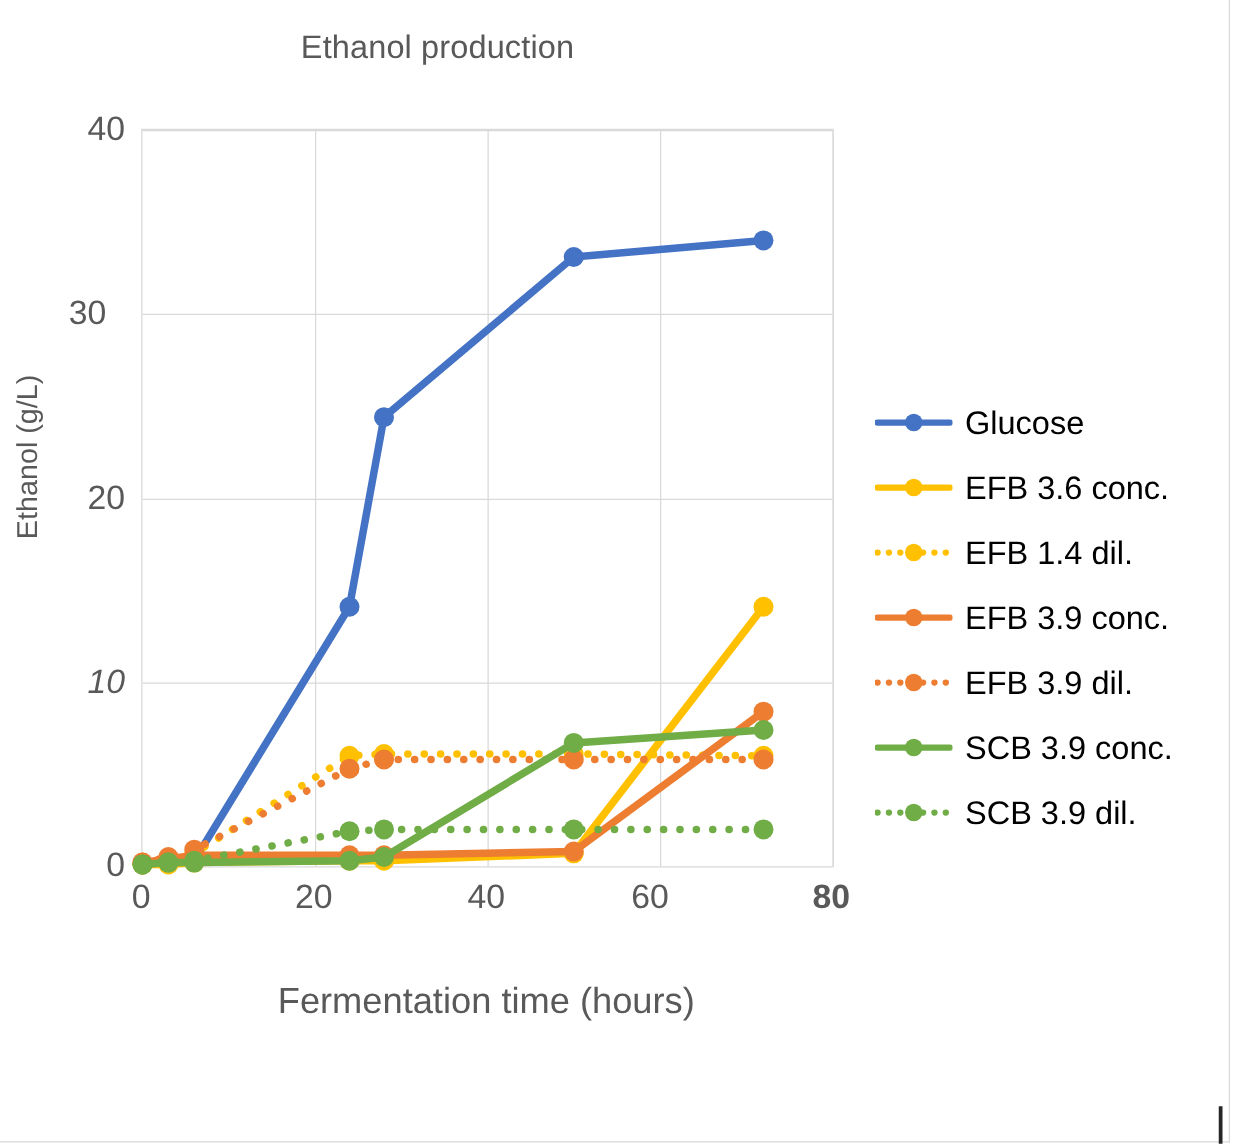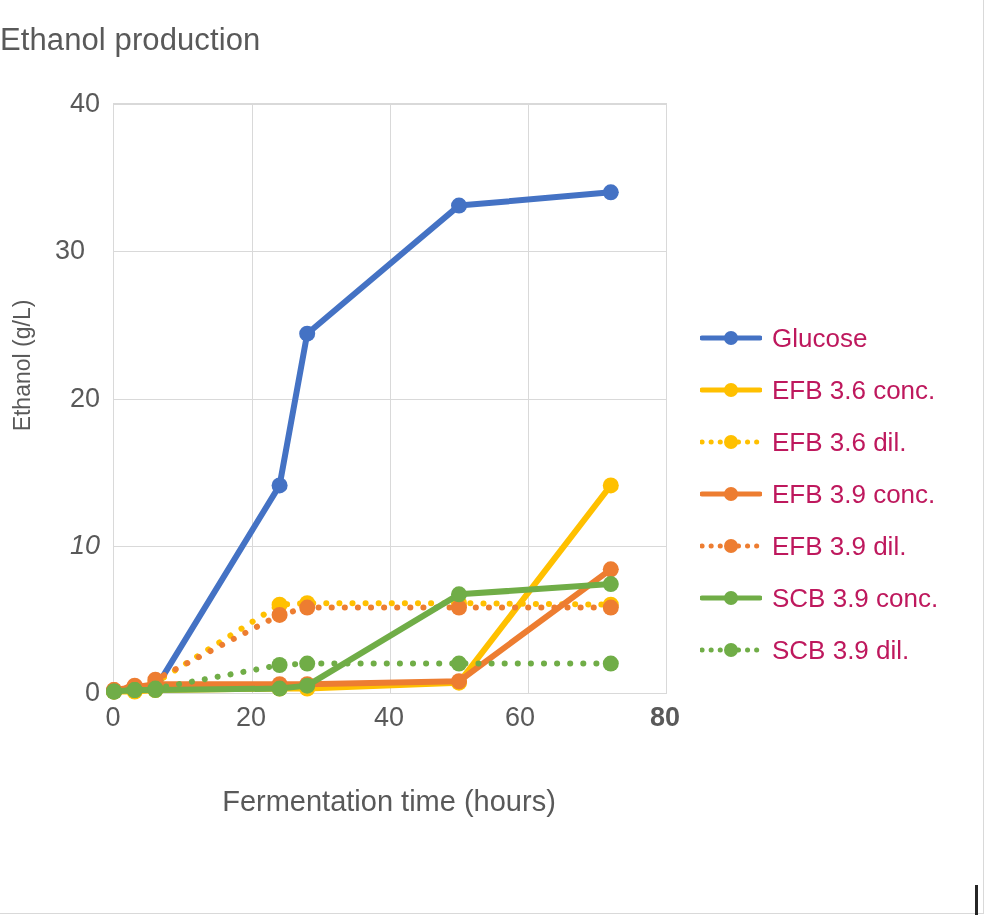--- a/index.html
+++ b/index.html
@@ -29,22 +29,22 @@
     border-top: none;
     border-left: none;
     box-sizing: border-box;
     background: #ffffff;
   }
   #chart-title {
     position: absolute;
     left: 0;
     top: 22px;
     width: 700px;
-    text-align: left;
-    font-size: 31px;
+    text-align: center;
+    font-size: 26px;
     color: #595959;
     font-family: "Liberation Sans", sans-serif;
     letter-spacing: 0.1px;
     white-space: nowrap;
   }
   
   #plot-area {
     position: absolute;
     left: 113px;
     top: 103px;
@@ -145,21 +145,21 @@
   }
   .legend-swatch {
     width: 62px;
     height: 20px;
     flex: 0 0 62px;
     position: relative;
     margin-right: 10px;
   }
   .legend-label {
     font-size: 26px;
-    color: #be185d;
+    color: #000000;
     white-space: nowrap;
   }
   
   #edge-mark {
     position: absolute;
     left: 975px;
     top: 885px;
     width: 3px;
     height: 30px;
     background: #262626;
@@ -292,21 +292,21 @@
               <line x1="2" y1="10" x2="60" y2="10" stroke="#FFC000" stroke-width="5" stroke-linecap="round"></line>
               <circle cx="31" cy="10" r="7" fill="#FFC000"></circle>
             </svg></div>
           <div class="legend-label">EFB 3.6 conc.</div>
         </div>
         <div class="legend-item">
           <div class="legend-swatch"><svg width="62" height="20" viewBox="0 0 62 20">
               <line x1="2" y1="10" x2="60" y2="10" stroke="#FFC000" stroke-width="5" stroke-linecap="round" stroke-dasharray="0.1 9"></line>
               <circle cx="31" cy="10" r="7" fill="#FFC000"></circle>
             </svg></div>
-          <div class="legend-label">EFB 3.6 dil.</div>
+          <div class="legend-label">EFB 1.4 dil.</div>
         </div>
         <div class="legend-item">
           <div class="legend-swatch"><svg width="62" height="20" viewBox="0 0 62 20">
               <line x1="2" y1="10" x2="60" y2="10" stroke="#ED7D31" stroke-width="5" stroke-linecap="round"></line>
               <circle cx="31" cy="10" r="7" fill="#ED7D31"></circle>
             </svg></div>
           <div class="legend-label">EFB 3.9 conc.</div>
         </div>
         <div class="legend-item">
           <div class="legend-swatch"><svg width="62" height="20" viewBox="0 0 62 20">

